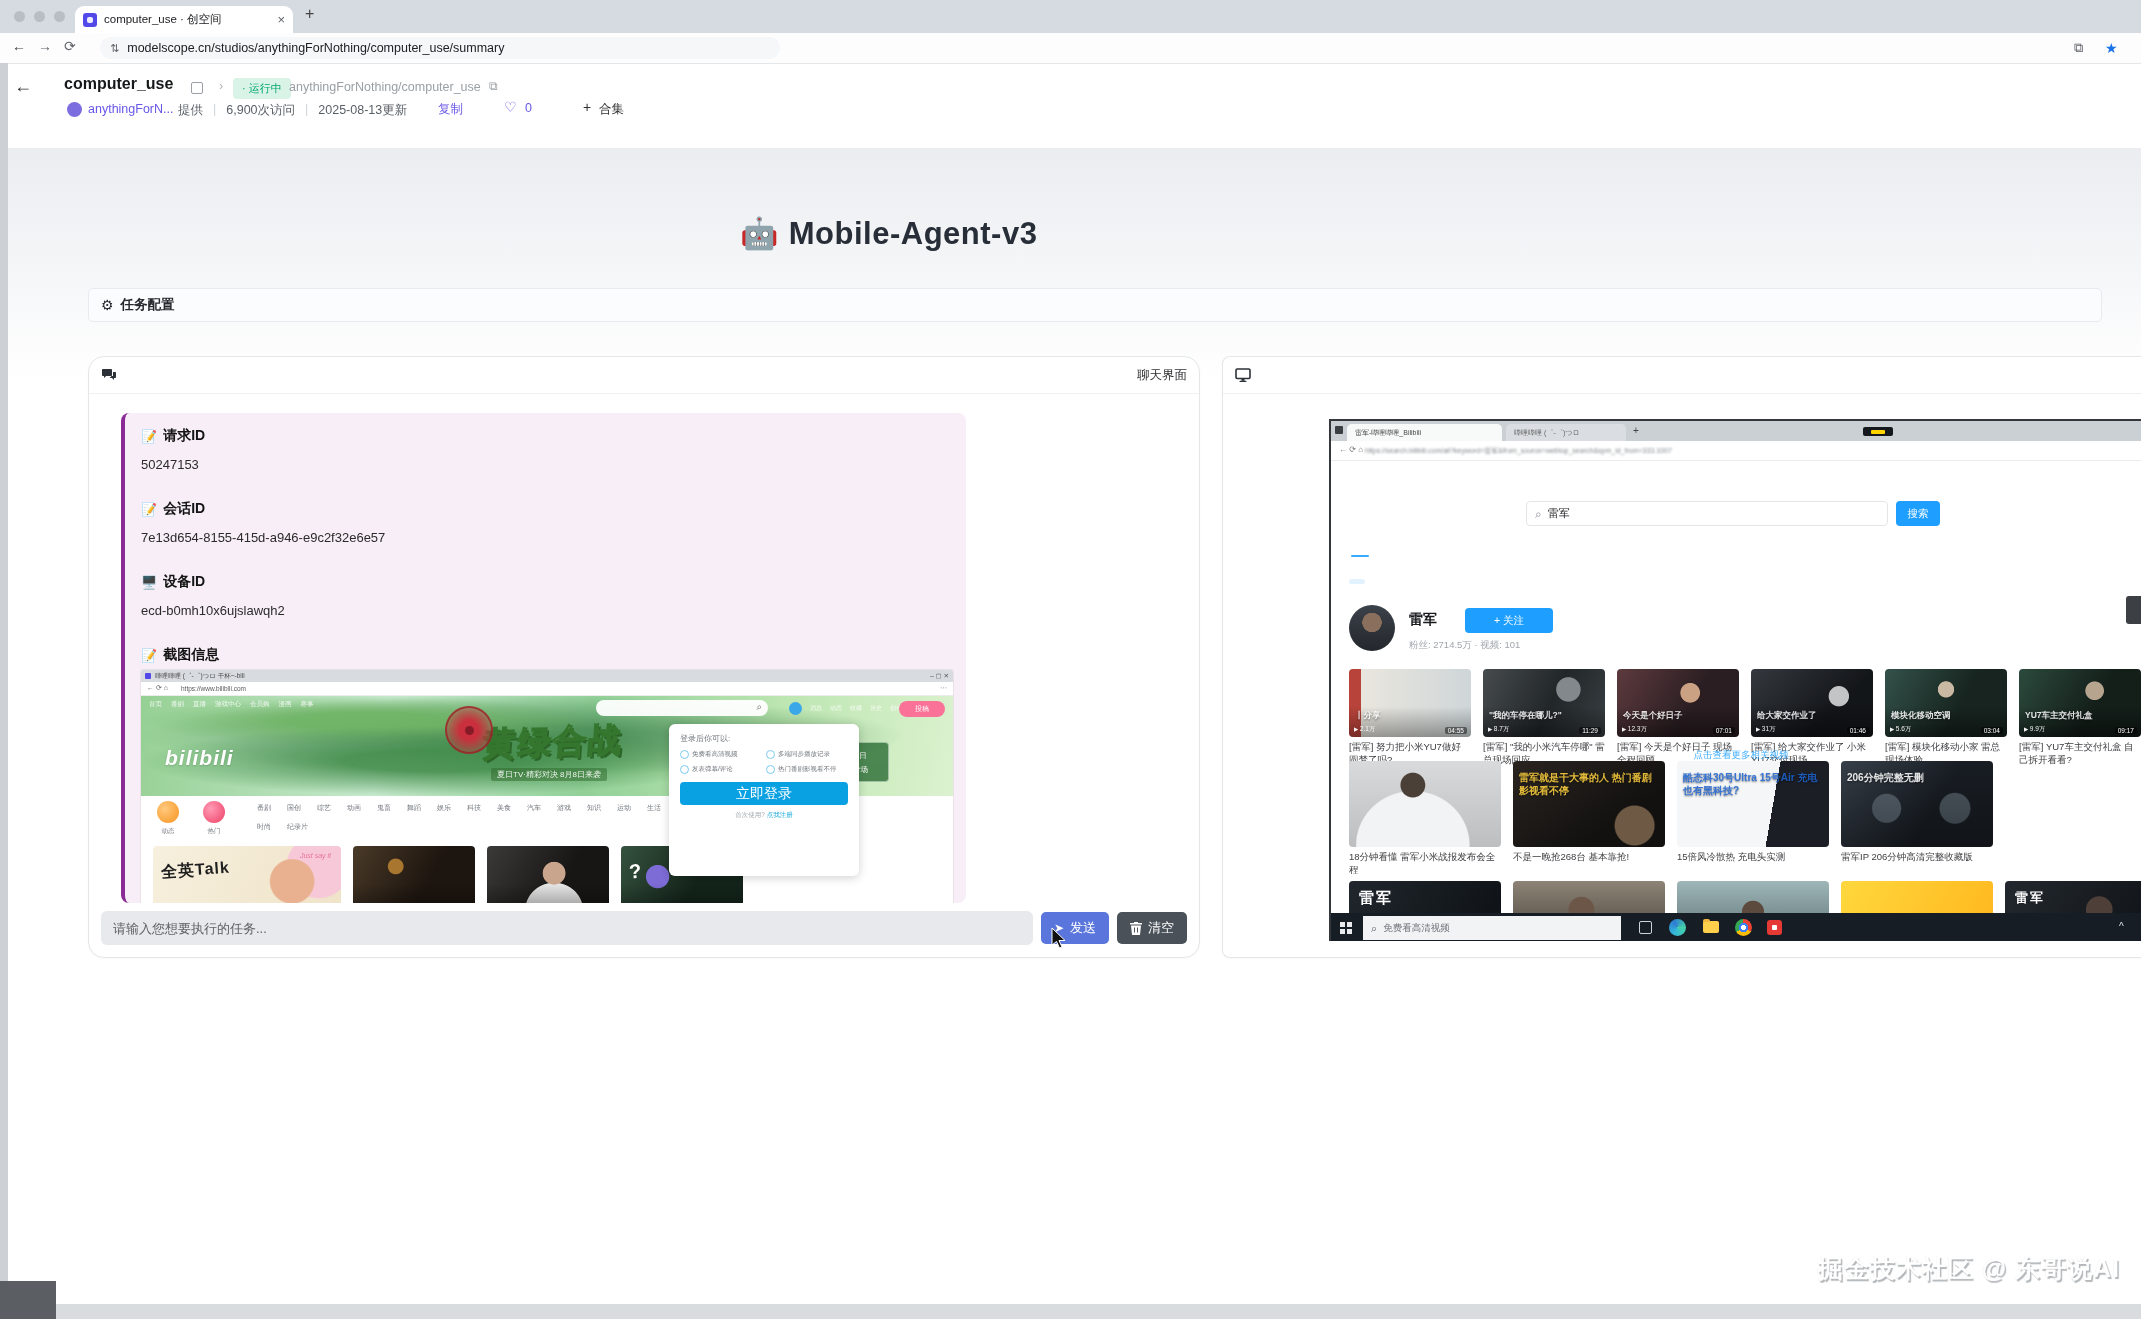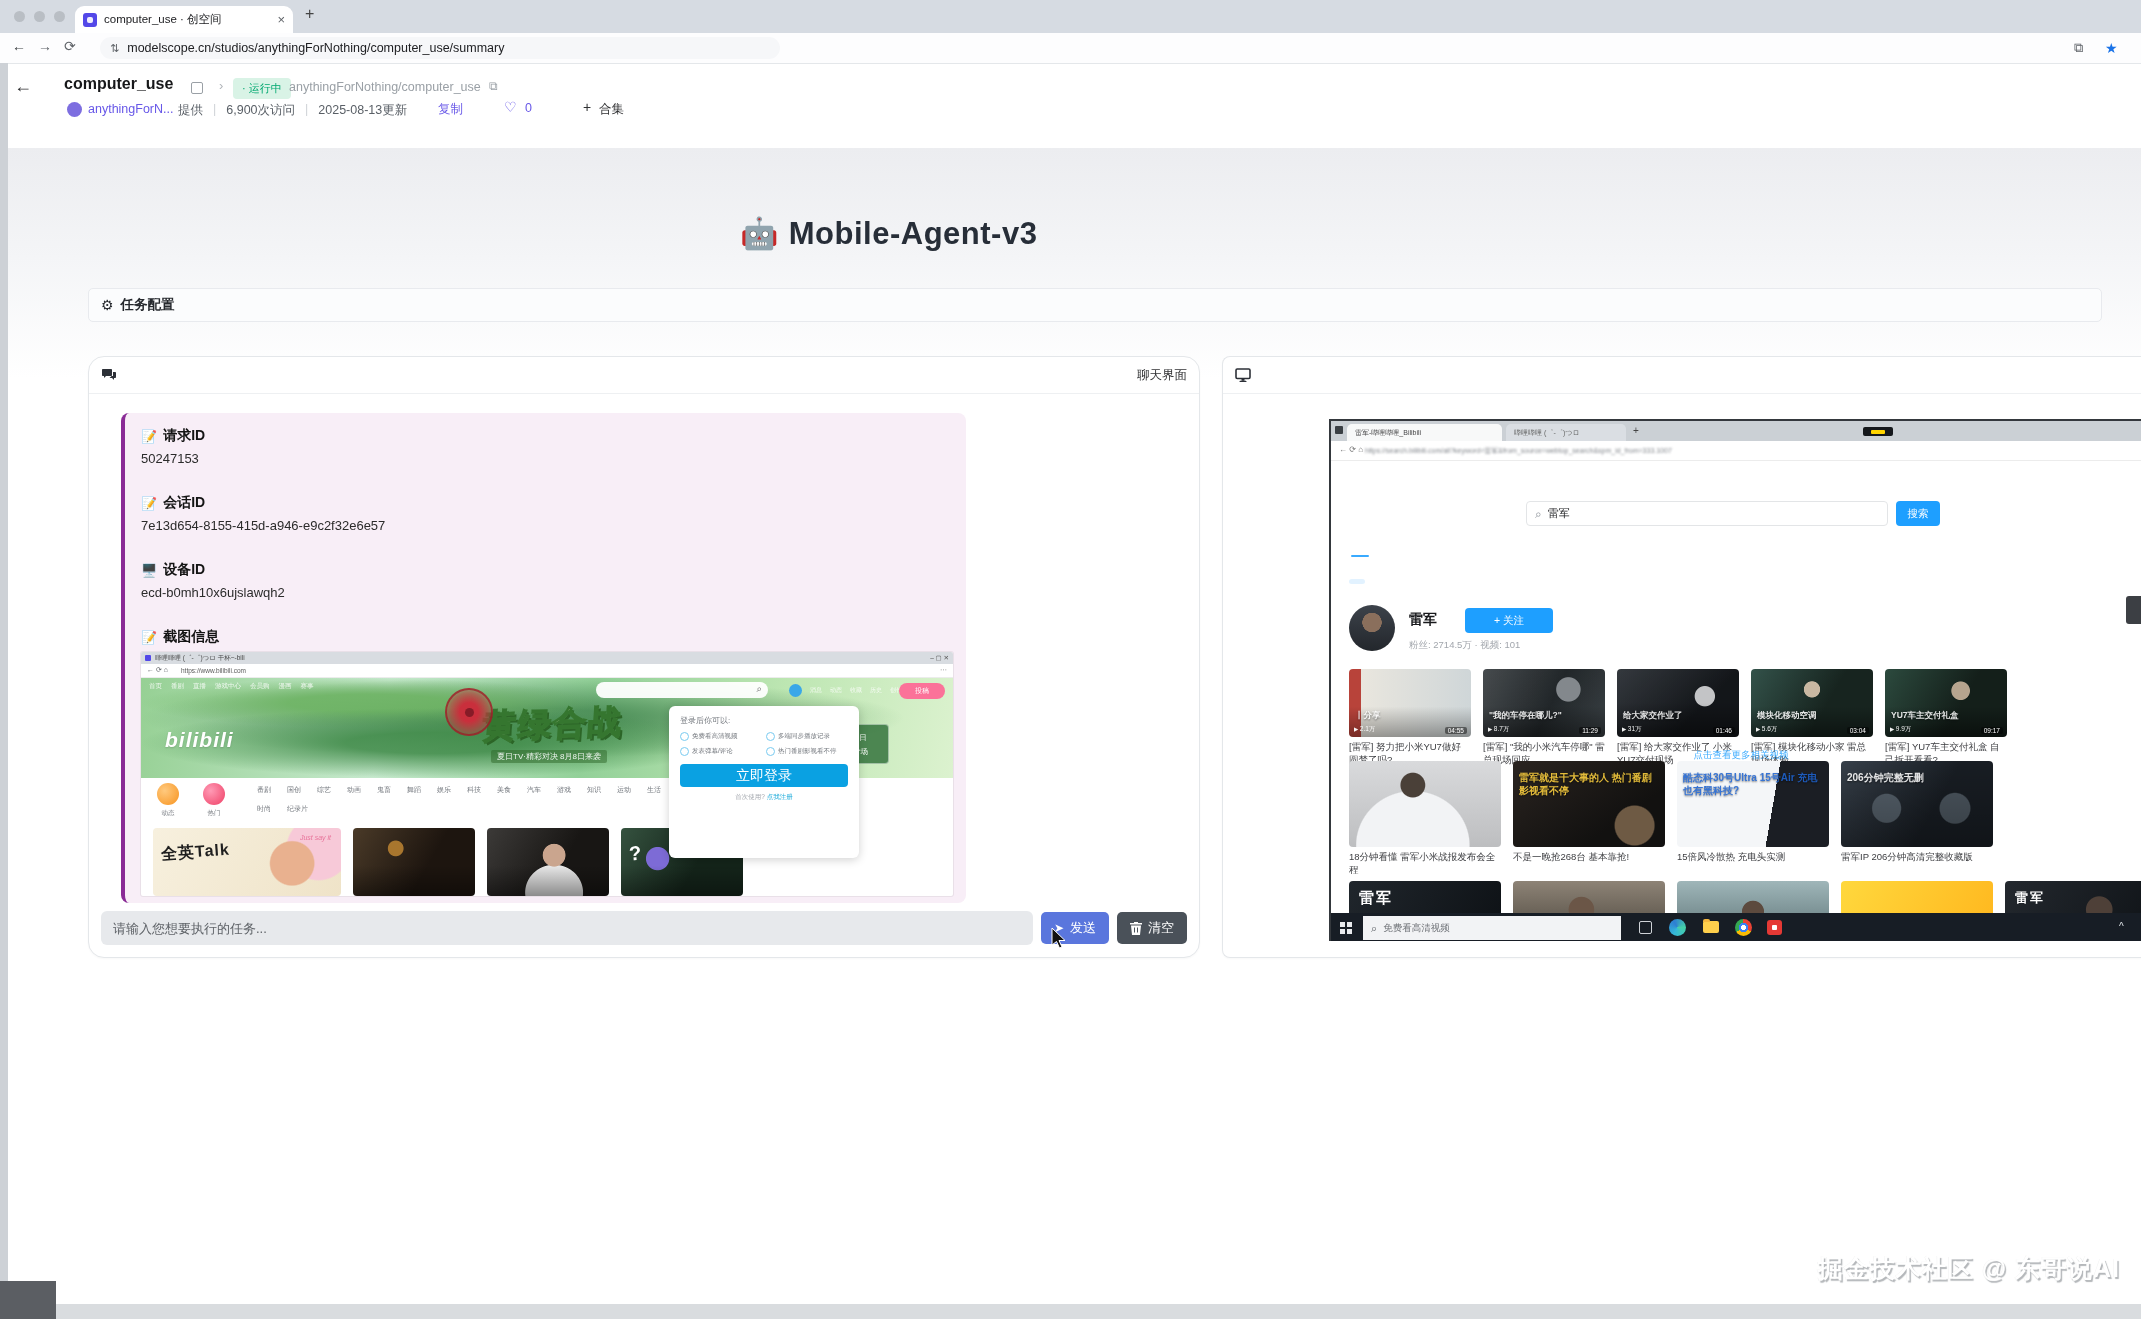--- a/index.html
+++ b/index.html
@@ -66,21 +66,21 @@
   .screenpanel{left:1222px;width:919px;overflow:hidden;border-right:none;border-radius:8px 0 0 8px;}
   .p-header{height:36px;border-bottom:1px solid #eef0f2;display:flex;align-items:center;padding:0 12px;}
   .p-title{margin-left:auto;font-size:12.5px;color:#303133;}
 
   
   .bubble{position:absolute;left:32px;top:56px;width:845px;height:490px;background:#f8eef7;
     border-left:4px solid #8a2b96;border-radius:8px;padding:14px 16px 0 16px;box-sizing:border-box;overflow:hidden;}
   .sec{margin-bottom:25px;}
   .sec-h{font-size:14px;font-weight:700;color:#141414;height:18px;display:flex;align-items:center;gap:6px;}
   .sec-h .ic{font-size:13px;}
-  .sec-v{font-size:13px;color:#2b2b2b;margin-top:6px;height:18px;}
+  .sec-v{font-size:13px;color:#2b2b2b;margin-top:12px;height:18px;}
   .sec.last{margin-bottom:6px;}
 
   
   .mini-shot{position:relative;width:812px;height:244px;background:#fff;overflow:hidden;border-radius:2px;box-shadow:0 0 0 1px rgba(0,0,0,.06);}
   .ms-tabbar{position:absolute;left:0;top:0;width:100%;height:12px;background:#d8dce1;}
   .ms-fav{position:absolute;left:4px;top:3px;width:6px;height:6px;background:#5348e8;border-radius:1px;}
   .ms-tabtitle{position:absolute;left:14px;top:2px;font-size:6.5px;color:#333;}
   .ms-winctl{position:absolute;right:4px;top:2px;font-size:6.5px;color:#555;}
   .ms-toolbar{position:absolute;left:0;top:12px;width:100%;height:14px;background:#fff;border-bottom:1px solid #ececec;box-sizing:border-box;}
   .ms-navglyphs{position:absolute;left:6px;top:2px;font-size:7px;color:#5f6368;}
@@ -497,20 +497,28 @@
         </div>
           <div class="vcard">
           <div class="vthumb" style="background: linear-gradient(0deg, rgba(0, 0, 0, 0.45), rgba(0, 0, 0, 0.05) 45%), radial-gradient(circle at 70% 30%, rgb(138, 143, 148) 12%, rgba(0, 0, 0, 0) 13%), linear-gradient(115deg, rgb(74, 79, 82), rgb(35, 40, 43) 55%, rgb(60, 67, 71));">
             <span class="voverlay blur">"我的车停在哪儿?"</span>
             <span class="vviews">8.7万</span>
             <span class="vdur">11:29</span>
           </div>
           <div class="vtitle blur">[雷军] "我的小米汽车停哪" 雷总现场回应</div>
         </div>
           <div class="vcard">
+          <div class="vthumb" style="background: linear-gradient(0deg, rgba(0, 0, 0, 0.45), rgba(0, 0, 0, 0) 45%), radial-gradient(circle at 60% 35%, rgb(202, 161, 131) 11%, rgba(0, 0, 0, 0) 12%), linear-gradient(120deg, rgb(93, 58, 62), rgb(42, 30, 34) 60%);">
+            <span class="voverlay blur">今天是个好日子</span>
+            <span class="vviews">12.3万</span>
+            <span class="vdur">07:01</span>
+          </div>
+          <div class="vtitle blur">[雷军] 今天是个好日子 现场全程回顾</div>
+        </div>
+          <div class="vcard">
           <div class="vthumb" style="background: linear-gradient(0deg, rgba(0, 0, 0, 0.5), rgba(0, 0, 0, 0.1) 50%), radial-gradient(circle at 72% 40%, rgb(217, 218, 220) 10%, rgba(0, 0, 0, 0) 11%), linear-gradient(135deg, rgb(58, 63, 69), rgb(21, 24, 28) 65%);">
             <span class="voverlay blur">给大家交作业了</span>
             <span class="vviews">31万</span>
             <span class="vdur">01:46</span>
           </div>
           <div class="vtitle blur">[雷军] 给大家交作业了 小米YU7交付现场</div>
         </div>
           <div class="vcard">
           <div class="vthumb" style="background: linear-gradient(0deg, rgba(0, 0, 0, 0.45), rgba(0, 0, 0, 0) 45%), radial-gradient(circle at 50% 30%, rgb(201, 184, 162) 10%, rgba(0, 0, 0, 0) 11%), linear-gradient(120deg, rgb(51, 82, 74), rgb(23, 36, 31) 60%);">
             <span class="voverlay blur">模块化移动空调</span>

